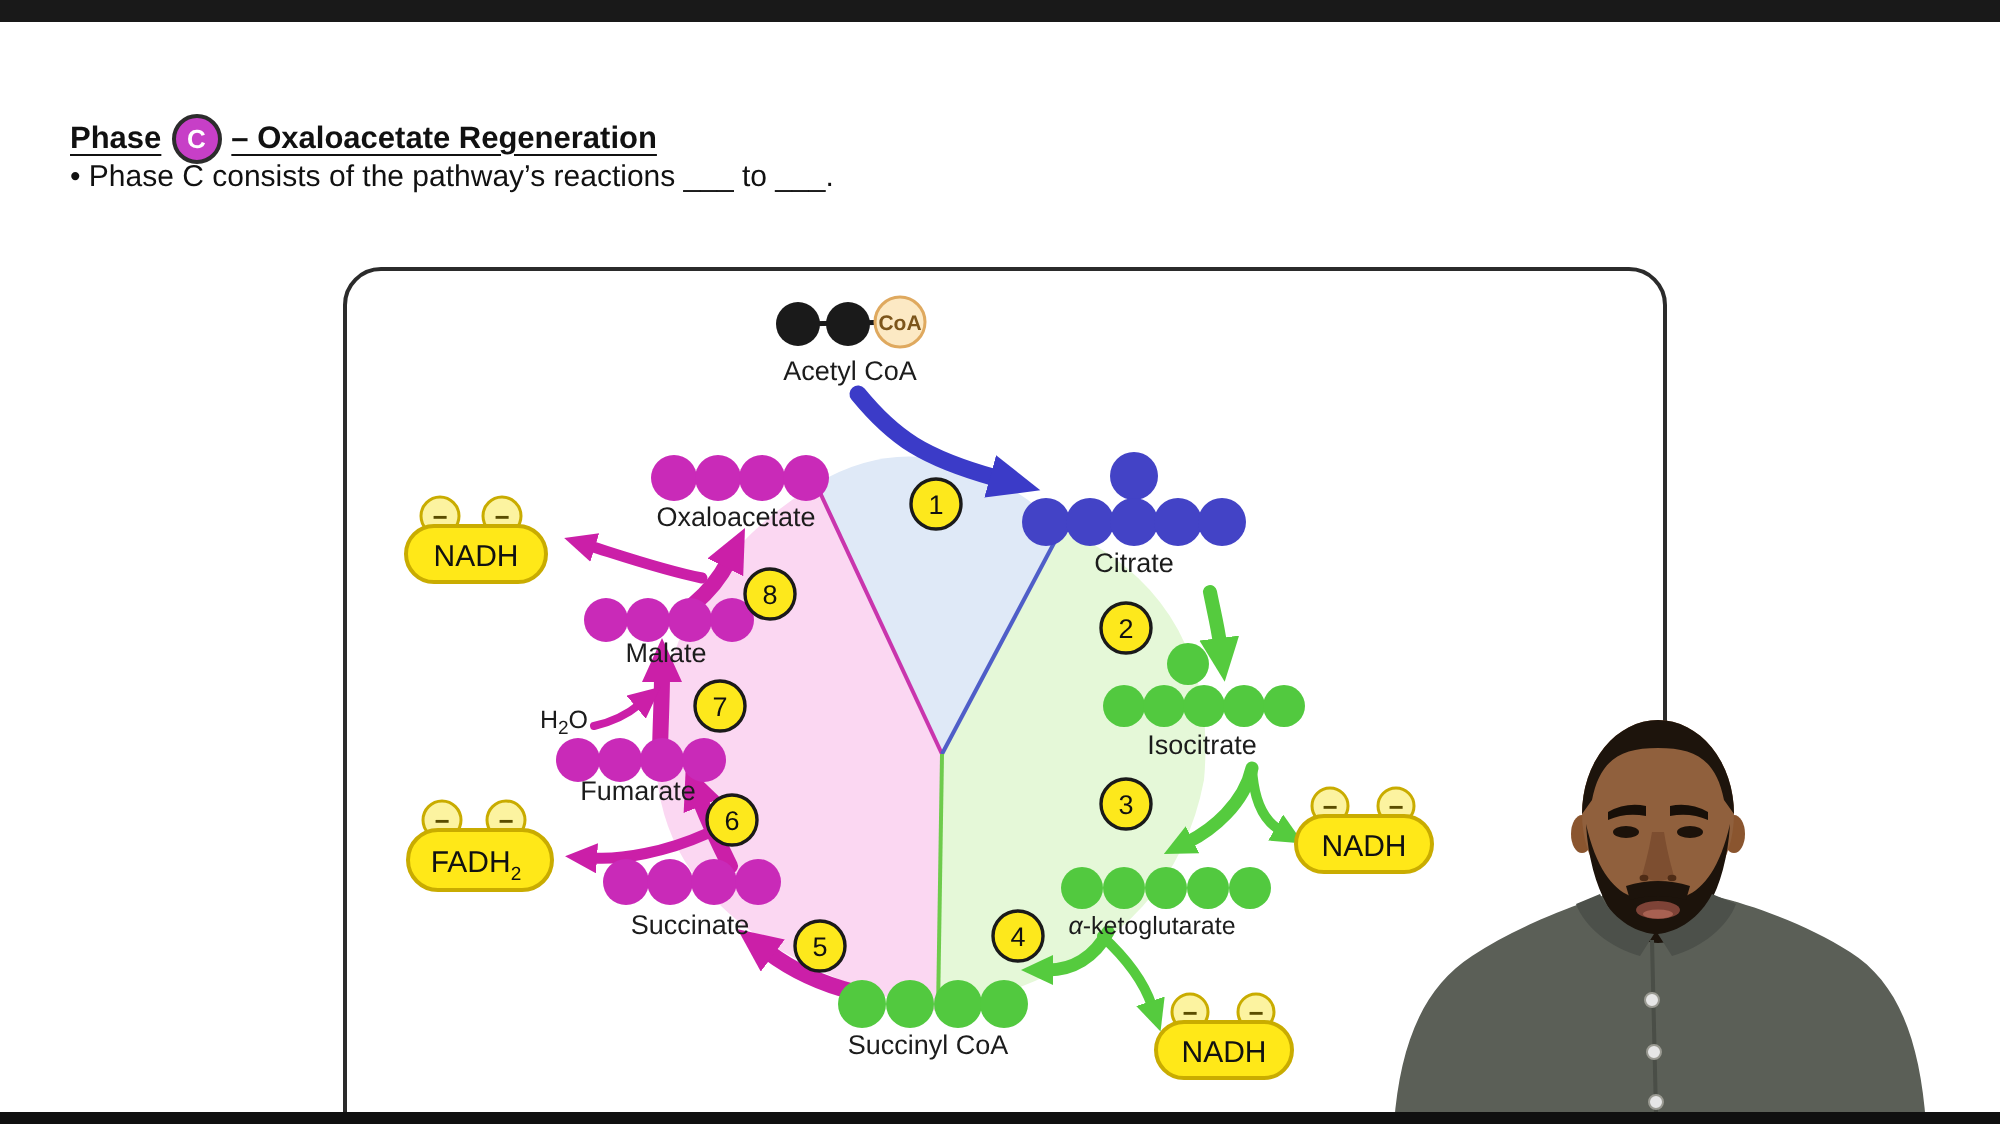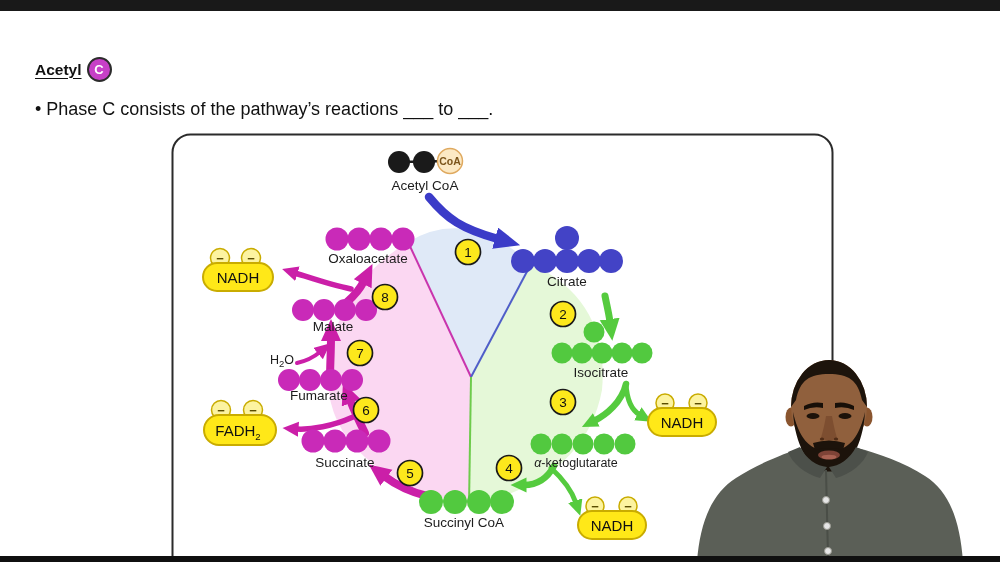--- a/index.html
+++ b/index.html
@@ -5,21 +5,21 @@
   html,body{margin:0;padding:0;background:#fff;font-family:"Liberation Sans",sans-serif;}
   #stage{position:relative;width:1000px;height:562px;overflow:hidden;background:#fff;}
   #diagram-svg{position:absolute;left:0;top:0;width:1000px;height:562px;}
   .hline{position:absolute;color:#111;}
   .l1{left:35px;top:24px;font-size:15.5px;text-decoration:underline;text-underline-offset:3px;}
   .l1 .bold{font-weight:700;}
   .l1 .gap{margin-left:5px;}
   .l2{left:35px;top:57px;display:flex;align-items:center;gap:5px;font-weight:700;font-size:15.5px;}
   .l2 .utxt{text-decoration:underline;text-underline-offset:3px;}
   .phase-c{width:21px;height:21px;border-radius:50%;background:#c73fc7;border:2.5px solid #2c2c2c;color:#fff;display:flex;align-items:center;justify-content:center;font-size:13px;font-weight:700;flex:0 0 auto;}
-  .l3{left:35px;top:99px;font-size:18px;}
+  .l3{left:35px;top:80px;font-size:15px;}
   
   .mol{font-size:13.5px;fill:#1c1c1c;text-anchor:middle;}
   .molsm{font-size:12.5px;}
   .badge-t{font-size:15px;fill:#111;text-anchor:middle;}
   .step-t{font-size:13.5px;fill:#111;text-anchor:middle;}
   .minus-t{font-size:13px;fill:#5a4d00;font-weight:700;text-anchor:middle;}
   .coa-t{font-size:10.5px;font-weight:700;fill:#7c551b;text-anchor:middle;}
   .h2o-t{font-size:12.5px;fill:#1c1c1c;text-anchor:middle;}
   .sub{font-size:9.5px;}
 </style>
@@ -250,21 +250,22 @@
     <circle cx="827" cy="526" r="3.5" fill="#e6e6e6" stroke="#9a9a92" stroke-width="1"></circle>
     <circle cx="828" cy="551" r="3.5" fill="#e6e6e6" stroke="#9a9a92" stroke-width="1"></circle>
   </g>
 
   <rect x="0" y="0" width="1000" height="11" fill="#191919"></rect>
   <rect x="0" y="556" width="1000" height="6" fill="#101010"></rect>
 </svg>
 
 
   <div class="hline l2">
-    <span class="utxt">Acetyl</span>
+    <span class="utxt">Phase</span>
     <span class="phase-c">
         <span>C</span>
       </span>
+    <span class="utxt">– Oxaloacetate Regeneration</span>
   </div>
 
   <div class="hline l3">• Phase C consists of the pathway’s reactions ___ to ___.</div>
 
 </div>
 
 </body></html>

